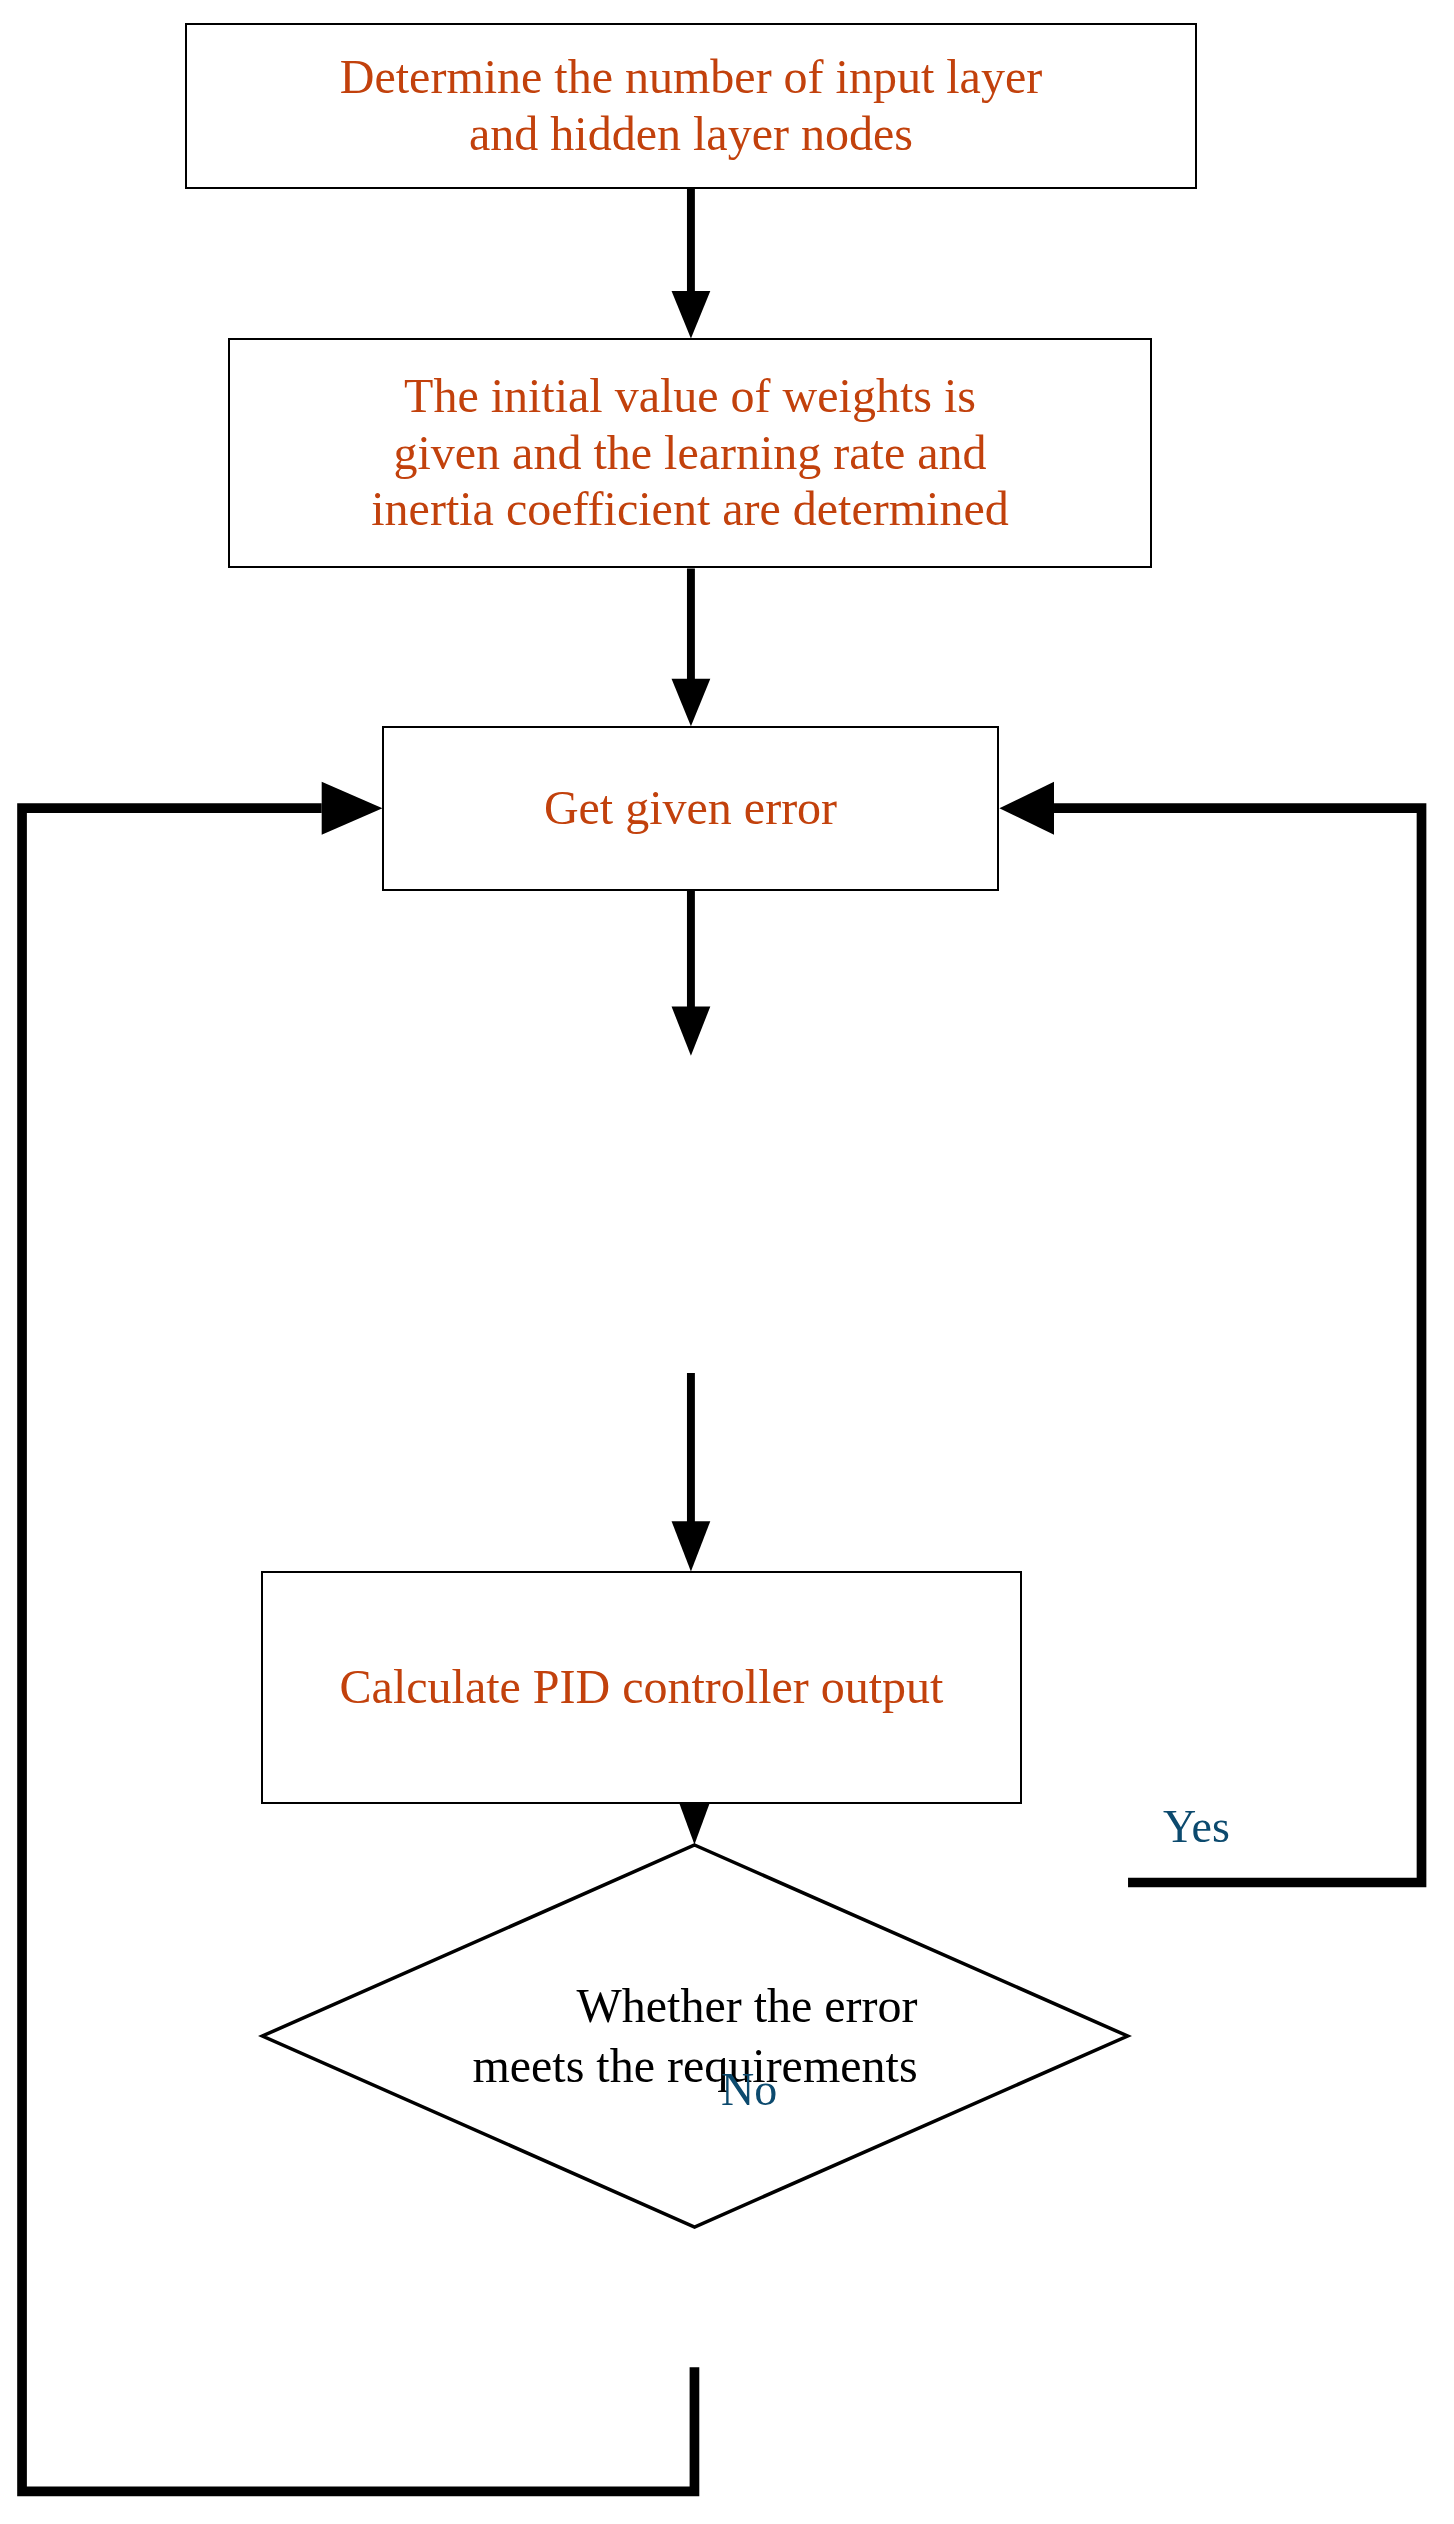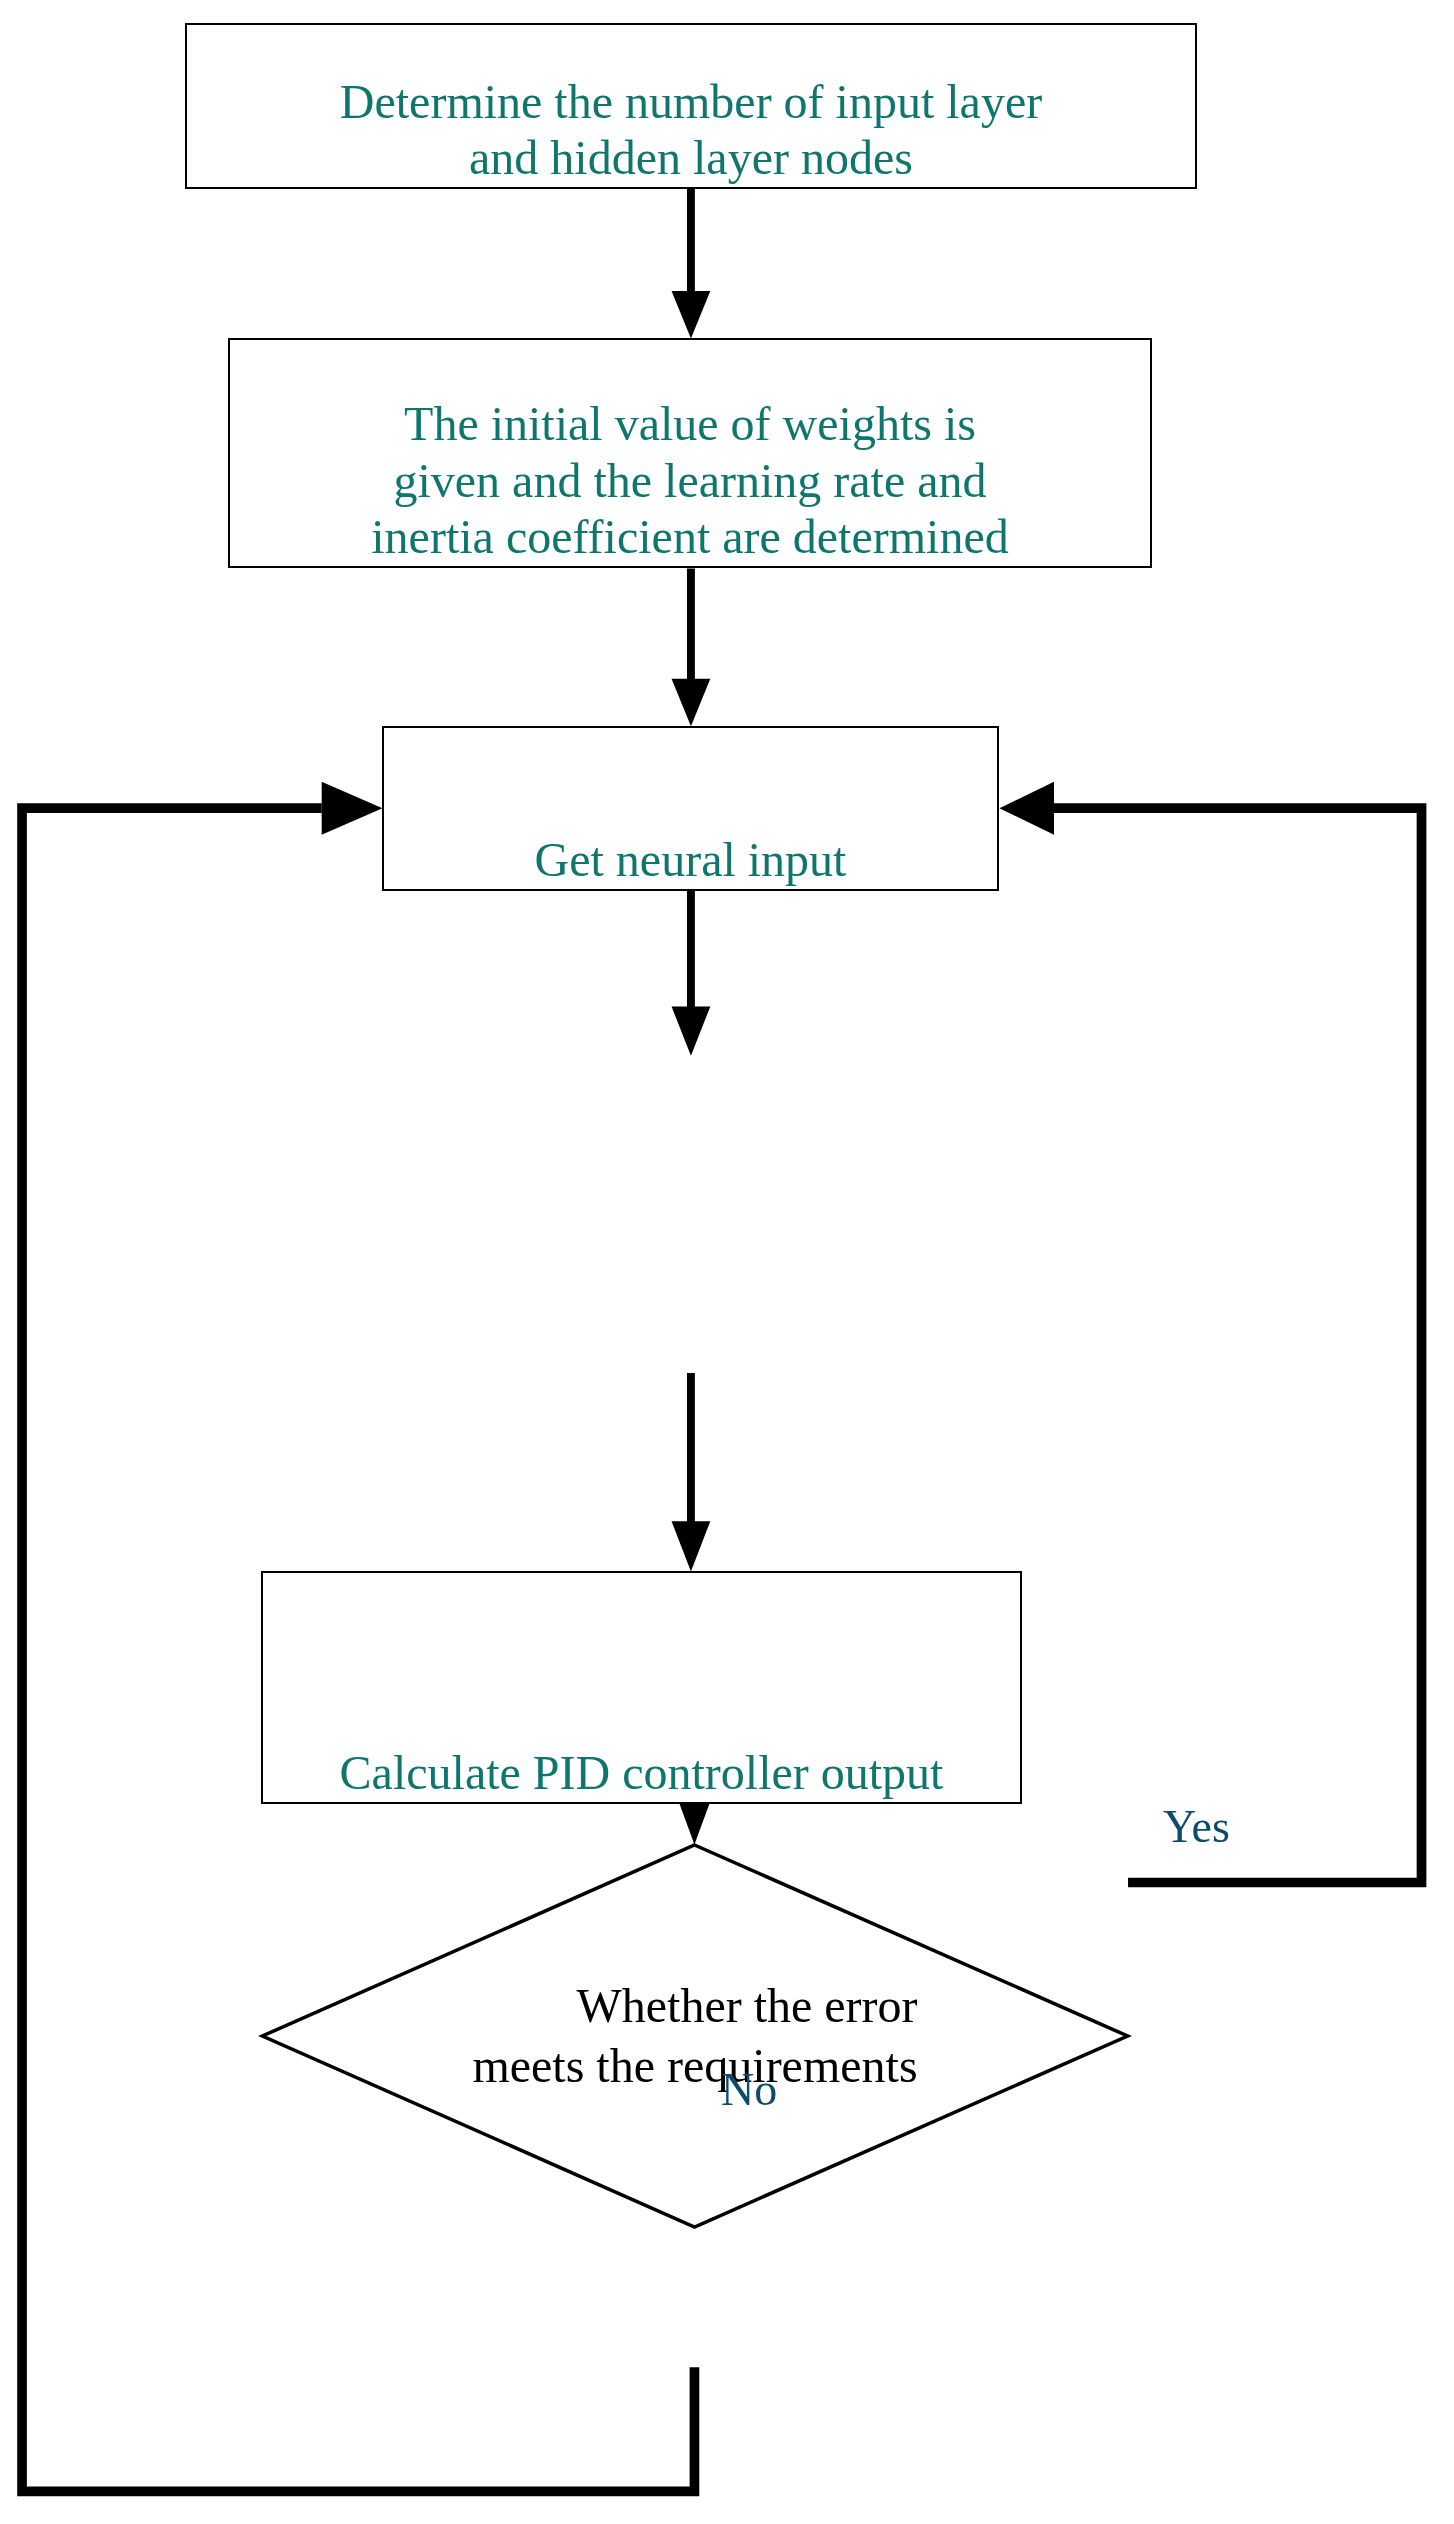--- a/index.html
+++ b/index.html
@@ -16,25 +16,25 @@
     width: 1455px;
     height: 2525px;
     background: #ffffff;
     overflow: hidden;
   }
   .node {
     position: absolute;
     box-sizing: border-box;
     background: #ffffff;
     display: flex;
-    align-items: flex-end;
+    align-items: center;
     justify-content: center;
     text-align: center;
     line-height: 1.18;
-    color: #0f766e;
+    color: #c2410c;
   }
   .proc {
     border: 2.6px solid #000000;
   }
   .node-label {
     display: block;
     width: 100%;
     padding: 0 7px;
     white-space: pre-line;
   }
@@ -154,21 +154,21 @@
 and hidden layer nodes</span>
   </div>
 
   <div class="node proc" id="node-initweights">
     <span class="node-label">The initial value of weights is
 given and the learning rate and
 inertia coefficient are determined</span>
   </div>
 
   <div class="node proc" id="node-getinput">
-    <span class="node-label">Get neural input</span>
+    <span class="node-label">Get given error</span>
   </div>
 
 
   <div class="node proc" id="node-calcpid">
     <span class="node-label">Calculate PID controller output</span>
   </div>
 
   <div id="node-decision">
     <svg viewBox="0 0 983 434" xmlns="http://www.w3.org/2000/svg">
       <polygon points="491,0 983,217 491,434 0,217" fill="#ffffff" stroke="#000000" stroke-width="4"></polygon>

